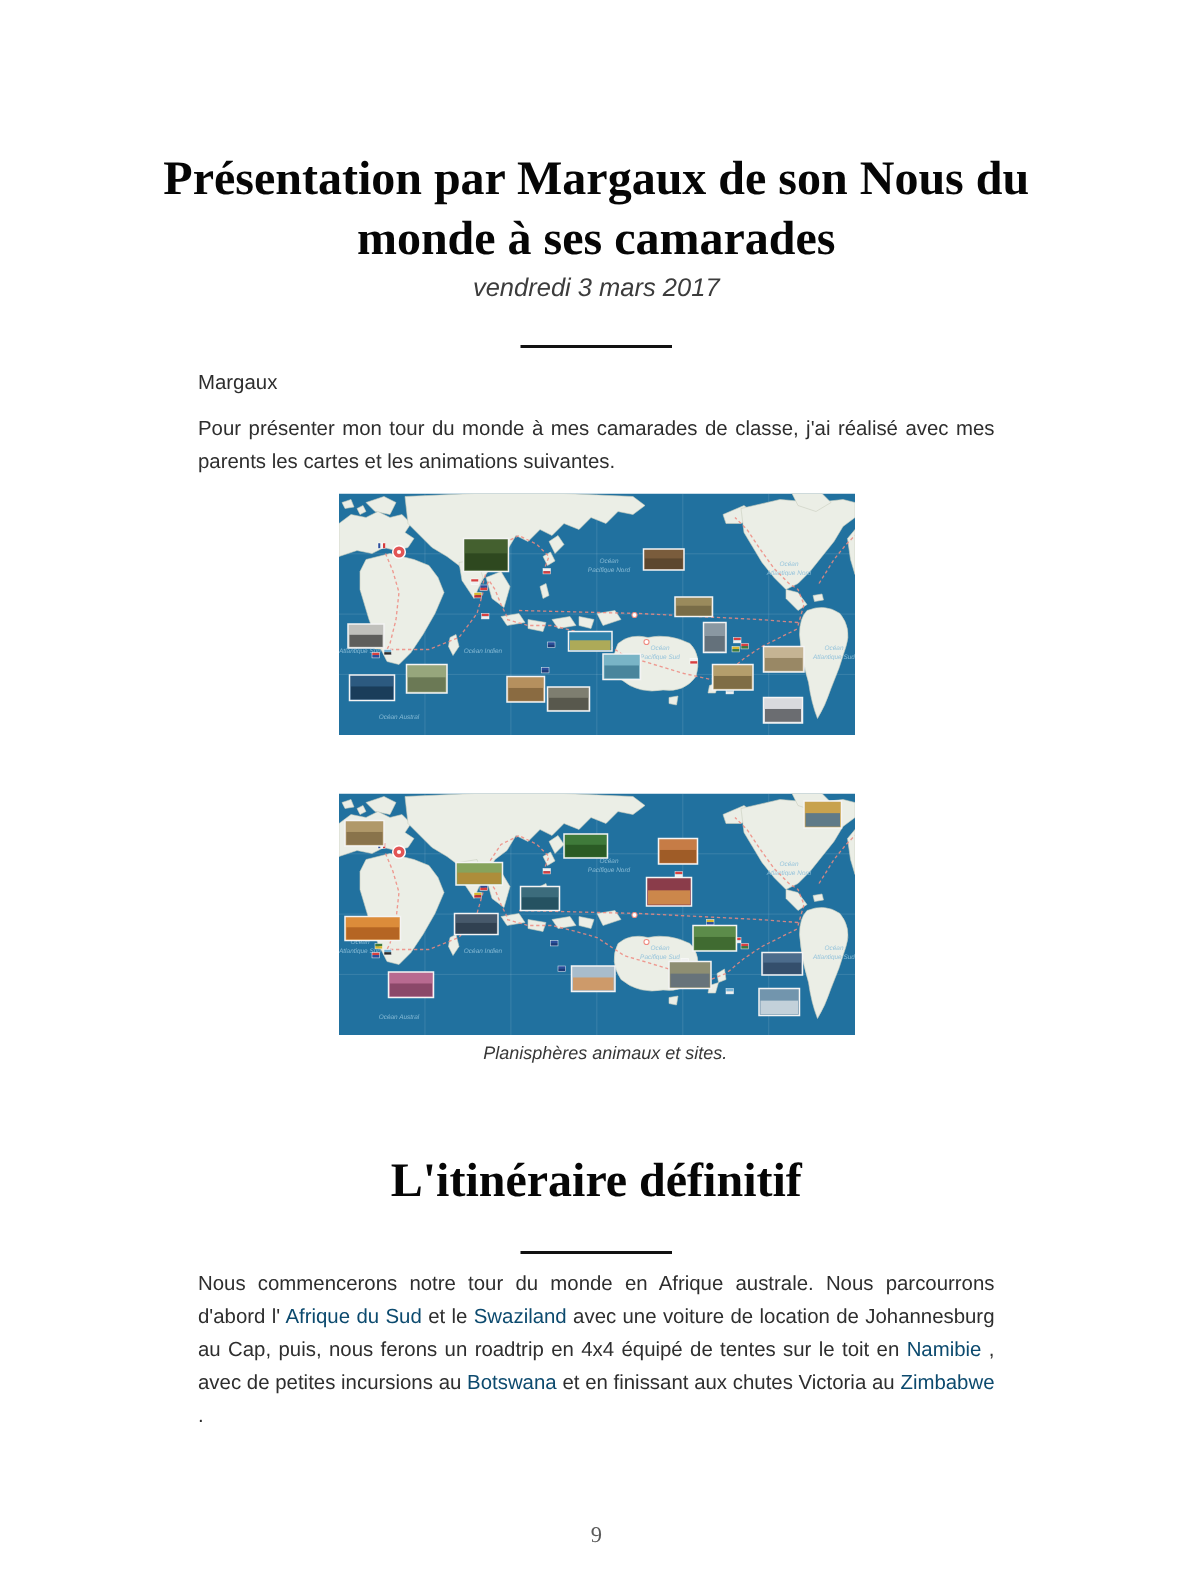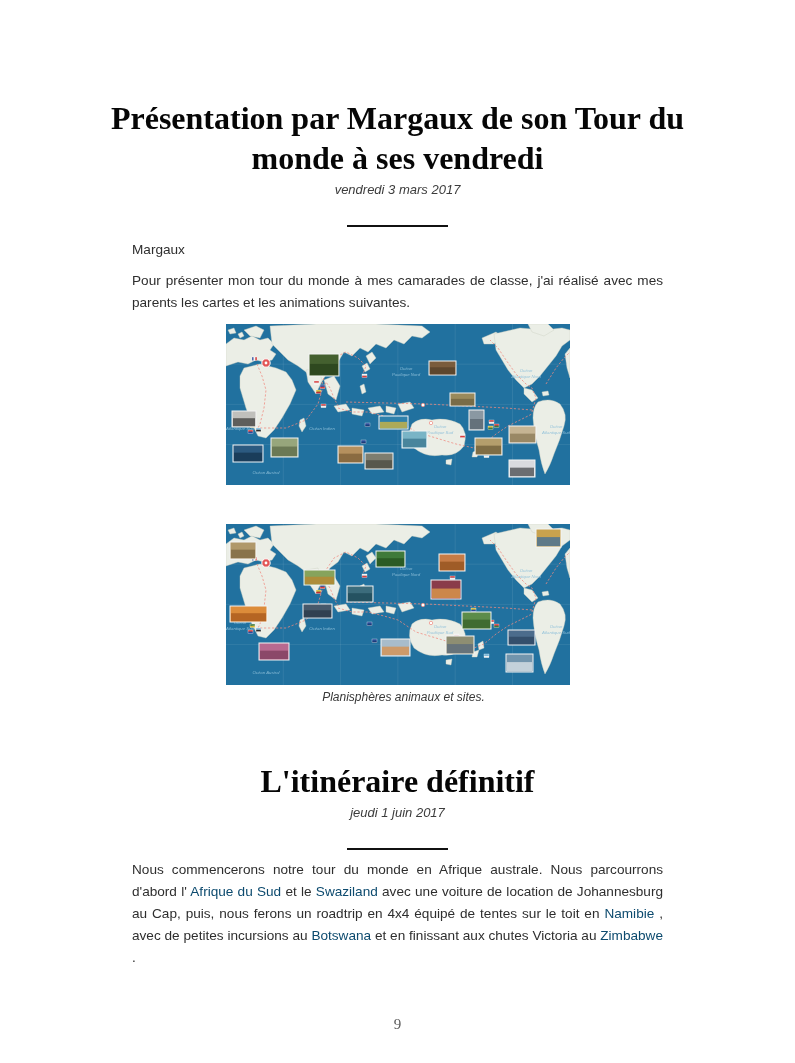--- a/index.html
+++ b/index.html
@@ -18,21 +18,21 @@
     line-height:40px;
     text-align:center;
     color:#060606;
     margin:0;
     width:640px;
     margin-left:auto;margin-right:auto;
   }
   .first-title{margin-top:98px;}
   .itinerary-title{margin-top:57px;text-align:center;}
   .post-date{
-    font-size:13px;
+    font-size:17px;
     font-style:italic;
     color:#3c3c3c;
     text-align:center;
     margin:4px 0 0 0;
   }
   .rule{
     width:101px;height:2px;background:#111111;
     margin:28px auto 0 auto;
   }
   .body-text{
@@ -64,21 +64,21 @@
     font-size:15px;
     color:#5a5a5a;
   }
 </style>
 </head>
 <body>
 
 <div class="page">
 
   <article>
-    <h1 class="post-title first-title">Présentation par Margaux de son Tour du monde à ses vendredi</h1>
+    <h1 class="post-title first-title">Présentation par Margaux de son Nous du monde à ses camarades</h1>
     <p class="post-date">vendredi 3 mars 2017</p>
     <div class="rule"></div>
     <p class="body-text signature">Margaux</p>
     <p class="body-text">Pour présenter mon tour du monde à mes camarades de classe, j'ai réalisé avec mes parents les cartes et les animations suivantes.</p>
 
     <figure class="map-figure-1">
       <svg id="map-animals" class="map" viewBox="0 0 344 161">
           <rect x="0" y="0" width="344" height="161" fill="#21719f"></rect>
           <line x1="57.3" y1="0" x2="57.3" y2="161" stroke="rgba(255,255,255,.16)" stroke-width="0.5"></line>
           <line x1="114.6" y1="0" x2="114.6" y2="161" stroke="rgba(255,255,255,.16)" stroke-width="0.5"></line>
@@ -364,20 +364,19 @@
           <circle cx="40" cy="39" r="4.2" fill="#e25555" stroke="#ffffff" stroke-width="1"></circle>
           <circle cx="40" cy="39" r="1.4" fill="#ffffff"></circle>
         </svg>
     </figure>
 
     <p class="caption">Planisphères animaux et sites.</p>
   </article>
 
   <article>
     <h1 class="post-title itinerary-title">L'itinéraire définitif</h1>
-    <p class="post-date">jeudi 1 juin 2017</p>
     <div class="rule"></div>
     <p class="body-text"><span>Nous commencerons notre tour du monde en Afrique australe. Nous parcourrons d'abord l' </span><span class="bold">Afrique du Sud</span><span> et le </span><span class="bold">Swaziland</span><span> avec une voiture de location de Johannesburg au Cap, puis, nous ferons un roadtrip en 4x4 équipé de tentes sur le toit en </span><span class="bold">Namibie</span><span> , avec de petites incursions au </span><span class="bold">Botswana</span><span> et en finissant aux chutes Victoria au </span><span class="bold">Zimbabwe</span><span> .</span></p>
   </article>
 
   <div class="page-number">9</div>
 
 </div>
 
 </body></html>

